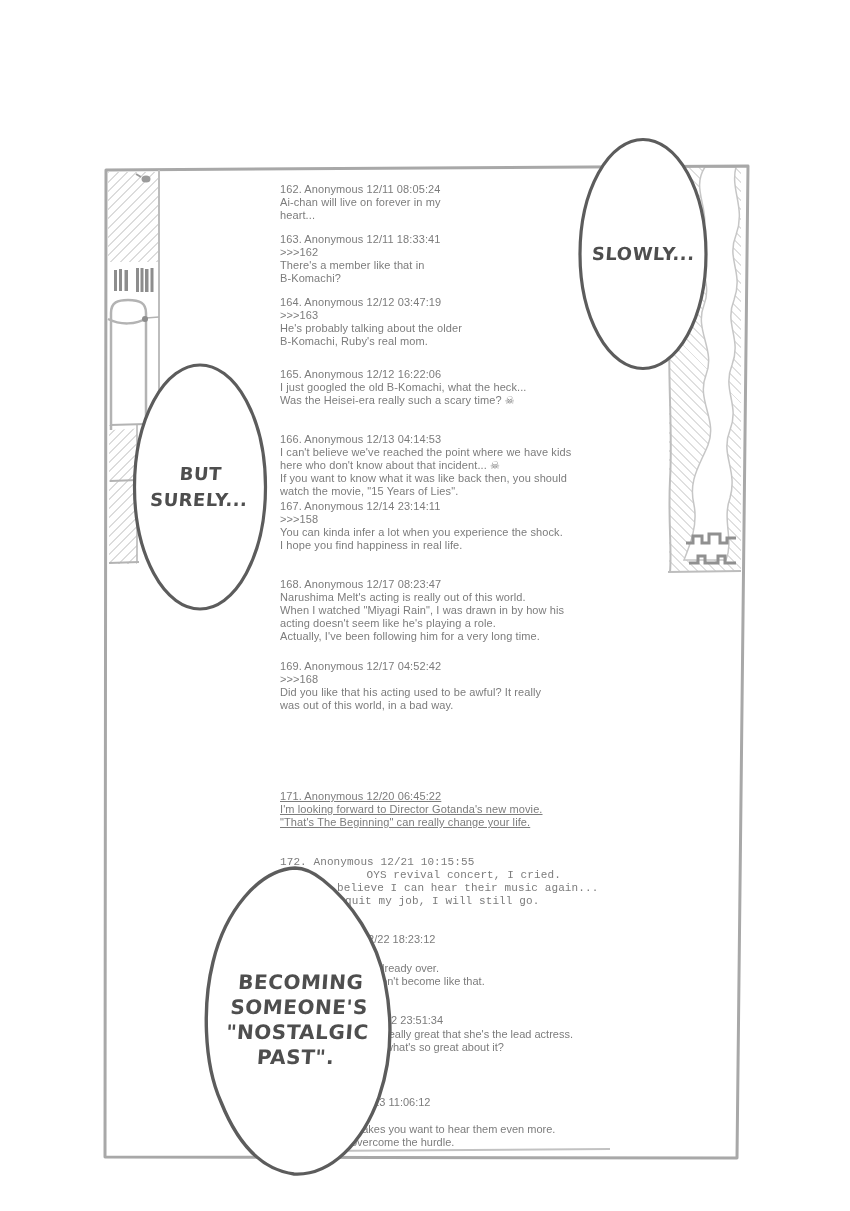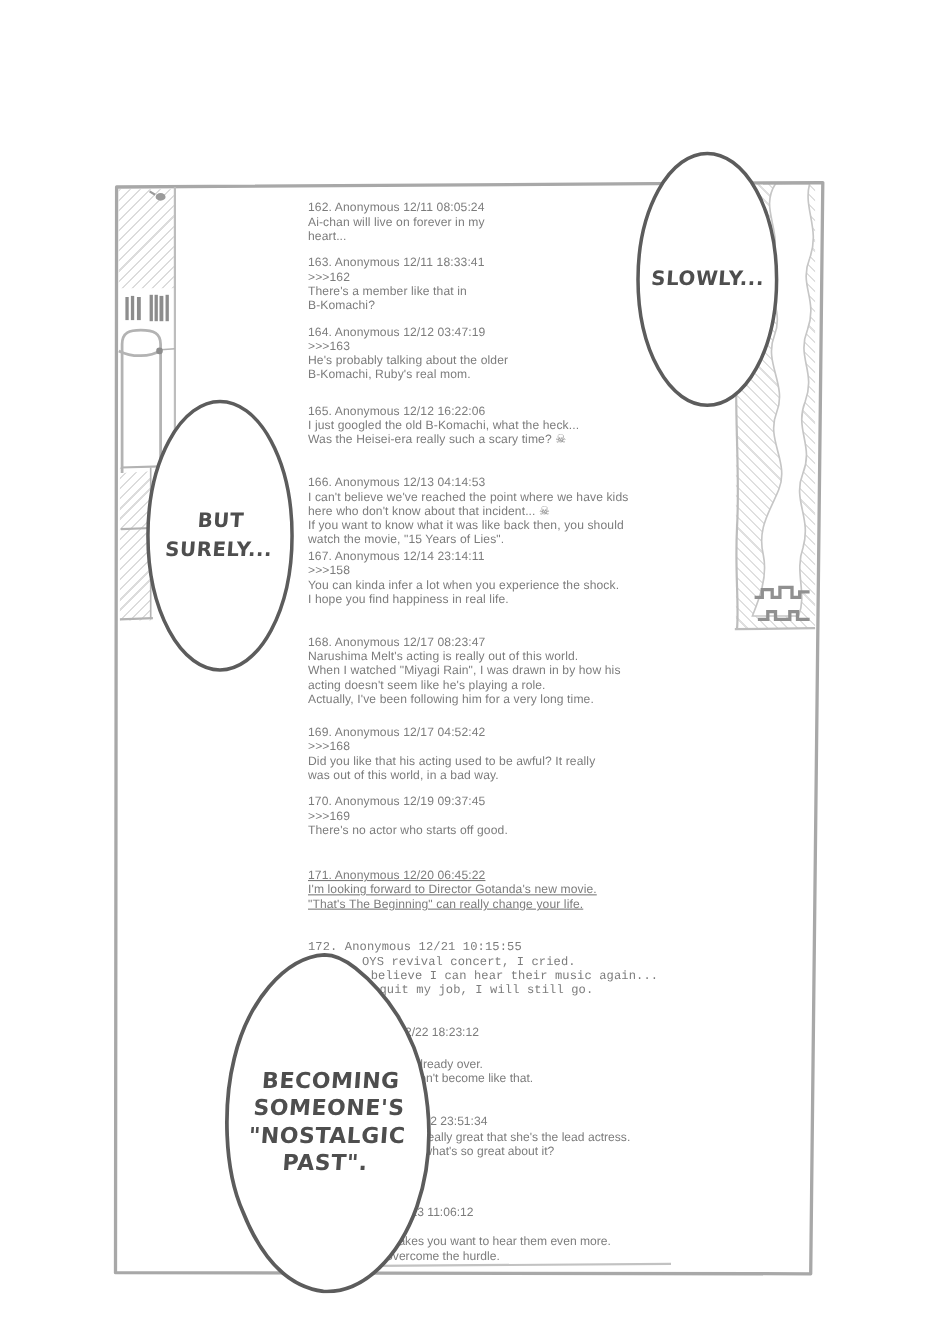--- a/index.html
+++ b/index.html
@@ -124,33 +124,28 @@
     <div>When I watched "Miyagi Rain", I was drawn in by how his</div>
     <div>acting doesn't seem like he's playing a role.</div>
     <div>Actually, I've been following him for a very long time.</div>
   </div>
   <div class="post" style="top:660px;">
     <div>169. Anonymous 12/17 04:52:42</div>
     <div>&gt;&gt;&gt;168</div>
     <div>Did you like that his acting used to be awful? It really</div>
     <div>was out of this world, in a bad way.</div>
   </div>
-  <div class="post" style="top:723px;">
-    <div>170. Anonymous 12/19 09:37:45</div>
-    <div>&gt;&gt;&gt;169</div>
-    <div>There's no actor who starts off good.</div>
-  </div>
   <div class="post" style="top:790px;text-decoration:underline;">
     <div>171. Anonymous 12/20 06:45:22</div>
     <div>I'm looking forward to Director Gotanda's new movie.</div>
     <div>"That's The Beginning" can really change your life.</div>
   </div>
   <div class="post" style="top:856px;font-family:Liberation Mono, monospace;">
     <div>172. Anonymous 12/21 10:15:55</div>
-    <div style="margin-left:49px;">OYS revival concert, I cried.</div>
+    <div style="margin-left:49px;text-align:center;">OYS revival concert, I cried.</div>
     <div style="margin-left:57px;">believe I can hear their music again...</div>
     <div style="margin-left:65px;">quit my job, I will still go.</div>
   </div>
 
   <div class="frag" style="left:362px;top:933px;">12/22 18:23:12</div>
   <div class="frag" style="left:376px;top:962px;">already over.</div>
   <div class="frag" style="left:375px;top:975px;">don't become like that.</div>
 
   <div class="frag" style="left:385px;top:1014px;">22 23:51:34</div>
   <div class="frag" style="left:385px;top:1028px;">really great that she's the lead actress.</div>

